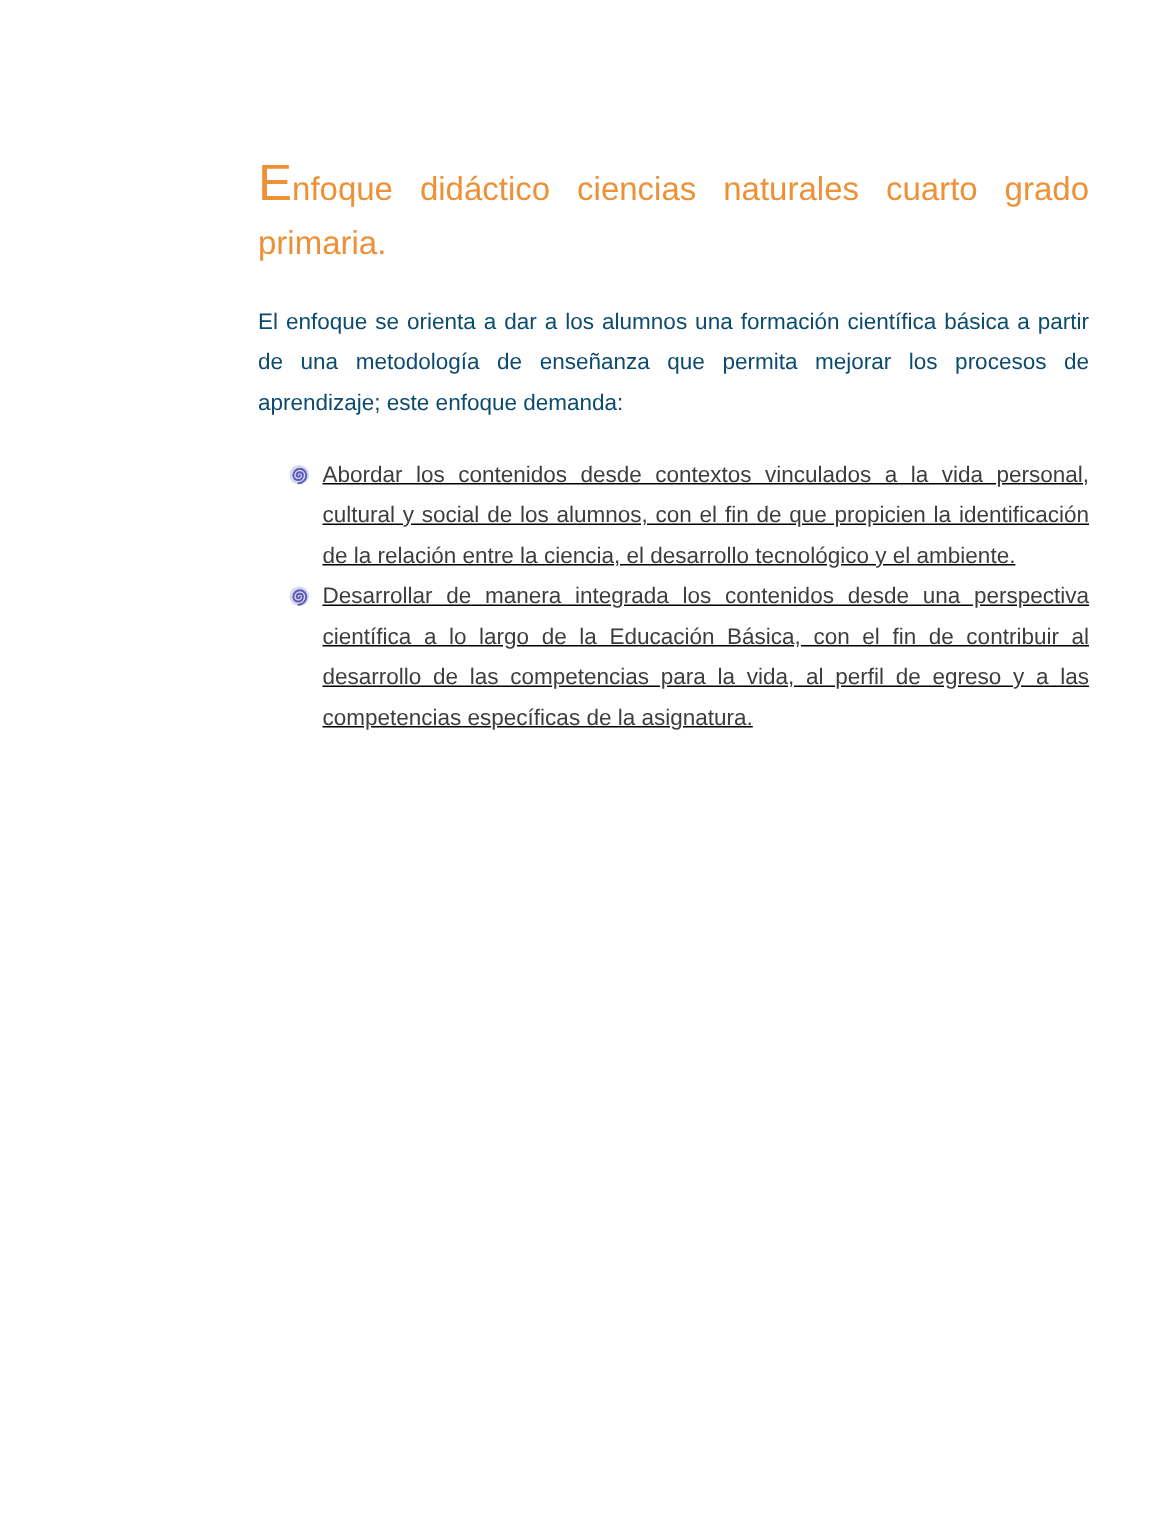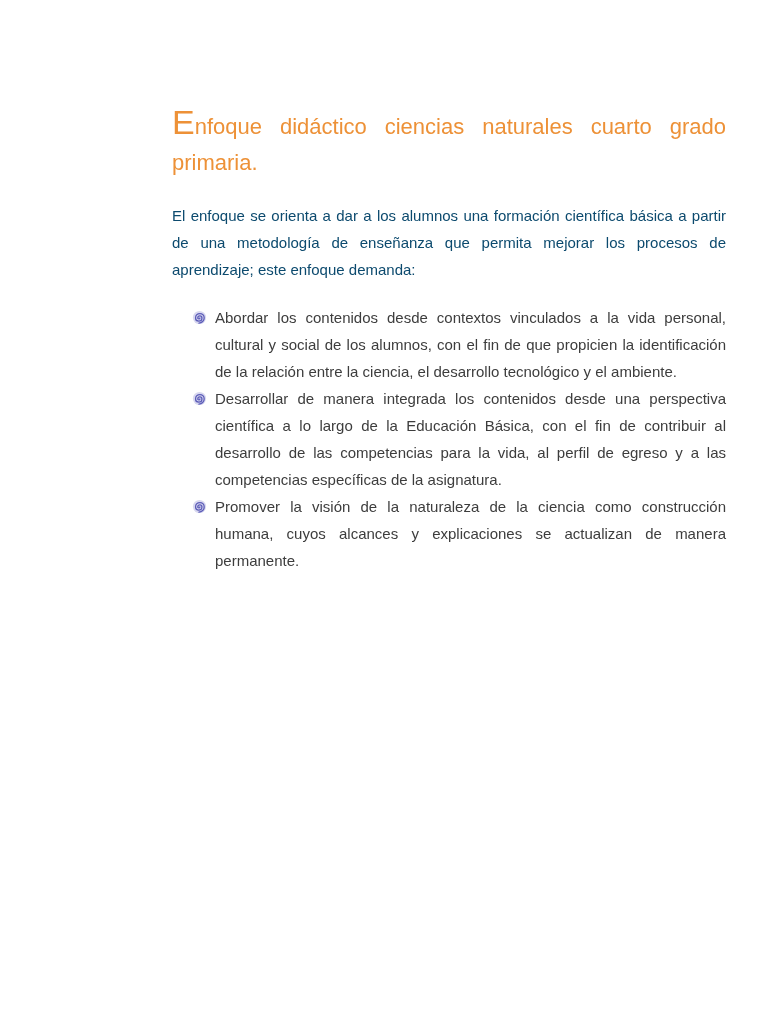--- a/index.html
+++ b/index.html
@@ -46,20 +46,21 @@
     margin: 21px 0 0 0;
     font-size: 15px;
     line-height: 27px;
     color: #0c4a6e;
     text-align: justify;
   }
   .bullets {
     list-style: none;
     margin: 21px 0 0 0;
     padding: 0 0 0 20px;
+    text-decoration: underline;
   }
   .bullet {
     position: relative;
     padding-left: 23px;
     font-size: 15px;
     line-height: 27px;
     color: #3D3D3D;
     text-align: justify;
   }
   .spiral {
@@ -97,25 +98,16 @@
       </li>
       <li class="bullet">
         <span class="spiral">
           <svg width="15" height="15" viewBox="0 0 16 16" aria-hidden="true">
             <circle cx="8" cy="8" r="7" fill="#D8D8EF"></circle>
             <path d="M8.4 8.4 a1.1 1.1 0 0 1 -2.2 0 a2.2 2.2 0 0 1 4.4 0 a3.4 3.4 0 0 1 -6.8 0 a4.6 4.6 0 0 1 9.2 0 a5.6 5.6 0 0 1 -5.6 5.6" fill="none" stroke="#5C5CB8" stroke-width="1.4" stroke-linecap="round"></path>
           </svg>
         </span>
         <span class="btext">Desarrollar de manera integrada los contenidos desde una perspectiva científica a lo largo de la Educación Básica, con el fin de contribuir al desarrollo de las competencias para la vida, al perfil de egreso y a las competencias específicas de la asignatura.</span>
       </li>
-      <li class="bullet">
-        <span class="spiral">
-          <svg width="15" height="15" viewBox="0 0 16 16" aria-hidden="true">
-            <circle cx="8" cy="8" r="7" fill="#D8D8EF"></circle>
-            <path d="M8.4 8.4 a1.1 1.1 0 0 1 -2.2 0 a2.2 2.2 0 0 1 4.4 0 a3.4 3.4 0 0 1 -6.8 0 a4.6 4.6 0 0 1 9.2 0 a5.6 5.6 0 0 1 -5.6 5.6" fill="none" stroke="#5C5CB8" stroke-width="1.4" stroke-linecap="round"></path>
-          </svg>
-        </span>
-        <span class="btext">Promover la visión de la naturaleza de la ciencia como construcción humana, cuyos alcances y explicaciones se actualizan de manera permanente.</span>
-      </li>
     </ul>
 
   </div>
 </div>
 
 </body></html>

